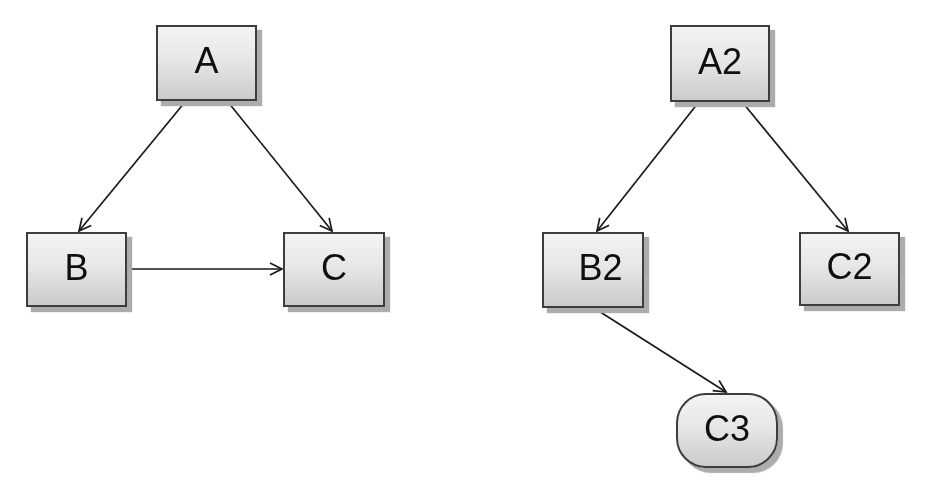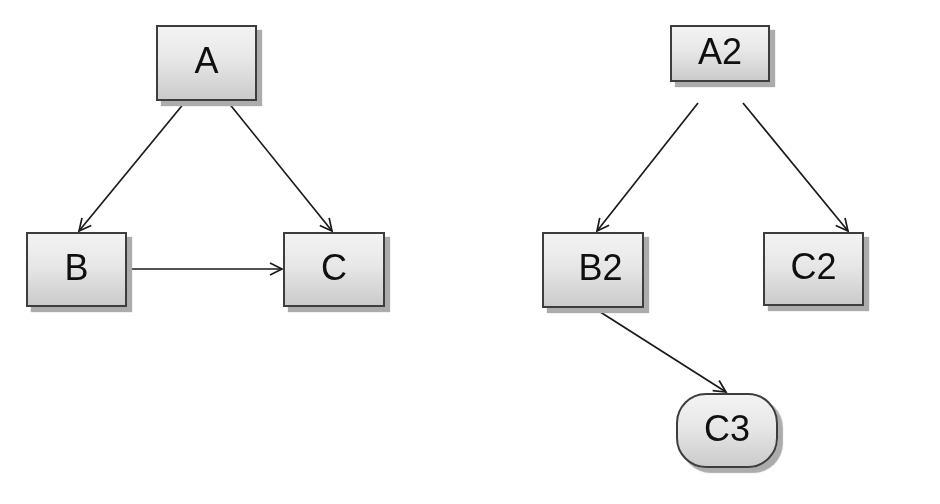--- a/index.html
+++ b/index.html
@@ -71,26 +71,26 @@
 
   <div class="node" style="left: 156px; top: 25px; width: 101px; height: 76px;">
     <span class="node-label">A</span>
   </div>
   <div class="node" style="left: 26px; top: 232px; width: 101px; height: 75px;">
     <span class="node-label">B</span>
   </div>
   <div class="node" style="left: 283px; top: 232px; width: 102px; height: 75px;">
     <span class="node-label">C</span>
   </div>
-  <div class="node" style="left: 670px; top: 25px; width: 100px; height: 57px;">
+  <div class="node" style="left: 670px; top: 25px; width: 100px; height: 77px;">
     <span class="node-label">A2</span>
   </div>
   <div class="node" style="left: 542px; top: 232px; width: 102px; height: 76px; padding-left: 15px;">
     <span class="node-label">B2</span>
   </div>
-  <div class="node" style="left: 763px; top: 232px; width: 101px; height: 74px;">
+  <div class="node" style="left: 799px; top: 232px; width: 101px; height: 74px;">
     <span class="node-label">C2</span>
   </div>
   <div class="node" style="left: 676px; top: 393px; width: 102px; height: 75px; border-radius: 30px;">
     <span class="node-label">C3</span>
   </div>
 
 </div>
 
 </body></html>

